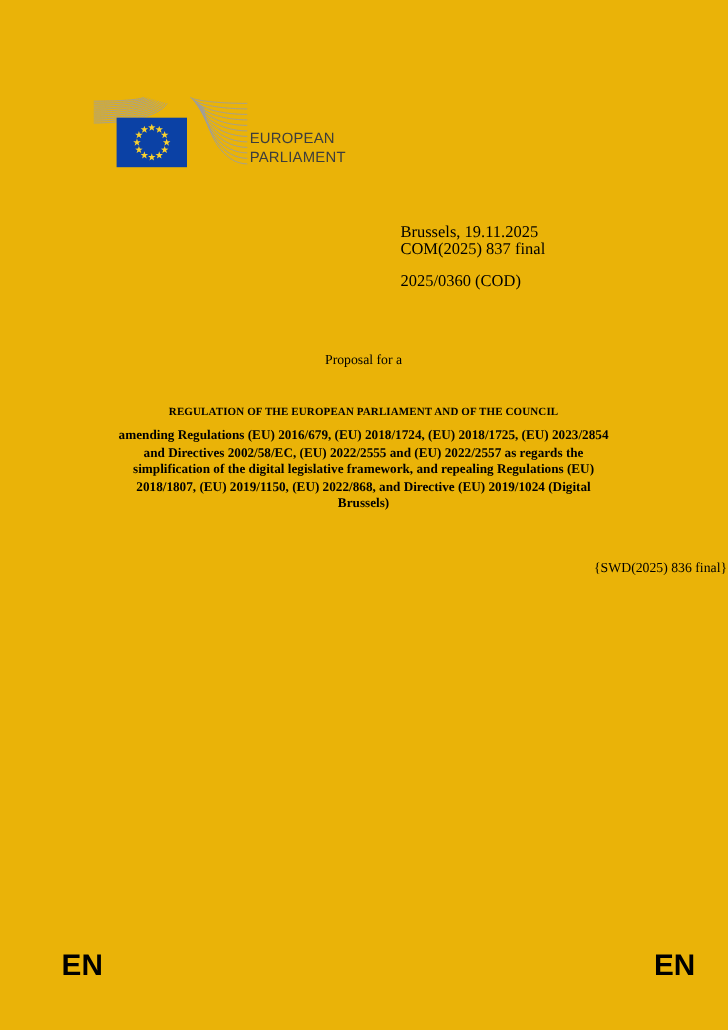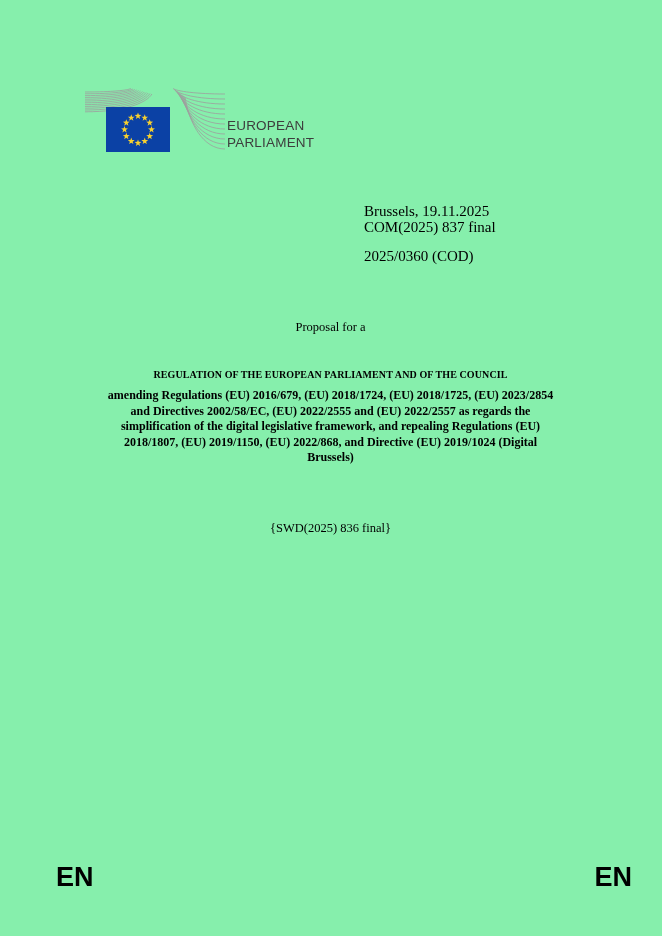--- a/index.html
+++ b/index.html
@@ -1,19 +1,19 @@
 <!DOCTYPE html>
 <html><head>
 <meta charset="utf-8">
 <style>
   html,body{margin:0;padding:0;background:#ffffff;}
   .page{
     position:relative;
     width:662px;height:936px;
-    background:#86efac;
+    background:#eab308;
     font-family:"Liberation Serif",serif;
     color:#000;
     overflow:hidden;
   }
   
   .logo-wrap{position:absolute;left:85px;top:88px;width:250px;height:75px;}
   .logo-svg{position:absolute;left:0;top:0;}
   .ec-label{
     position:absolute;left:142px;top:30px;
     font-family:"Liberation Sans",sans-serif;
@@ -22,21 +22,21 @@
   }
   
   .header-info{position:absolute;left:364px;top:203px;font-size:15px;line-height:16px;}
   .header-info .procedure{margin-top:13px;}
   
   .centered{position:absolute;left:0;width:661px;text-align:center;}
   .proposal{top:320px;font-size:12.5px;}
   .main-title{top:369px;font-size:10px;font-weight:bold;letter-spacing:.1px;}
   .subtitle{top:388px;font-size:12px;font-weight:bold;line-height:15.6px;}
   .subtitle div{white-space:nowrap;font-family:Liberation Serif, serif;}
-  .swd{top:521px;font-size:12.5px;}
+  .swd{top:509px;font-size:12.5px;text-align:right;}
   
   .lang{
     position:absolute;top:862px;
     font-family:"Liberation Sans",sans-serif;
     font-weight:bold;font-size:27px;color:#000;margin-left:28px;
   }
   .lang-left{left:28px;}
   .lang-right{right:30px;}
 </style>
 </head>

